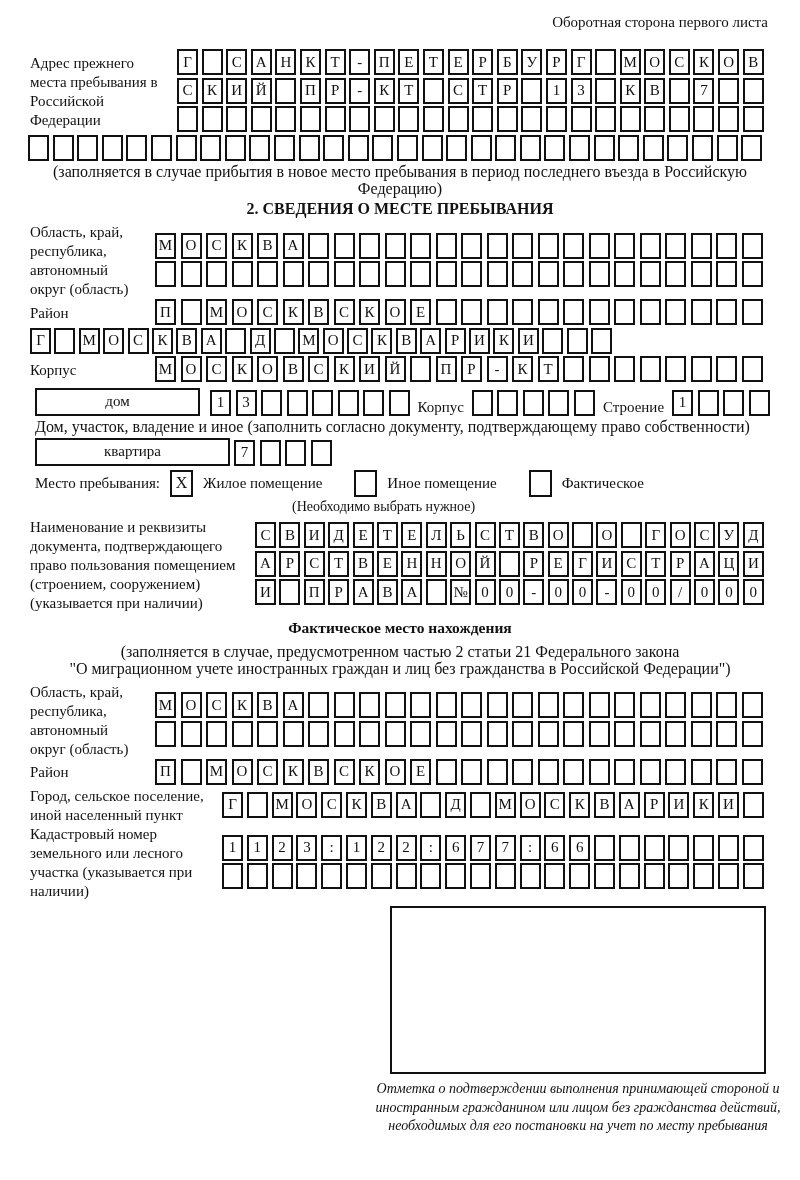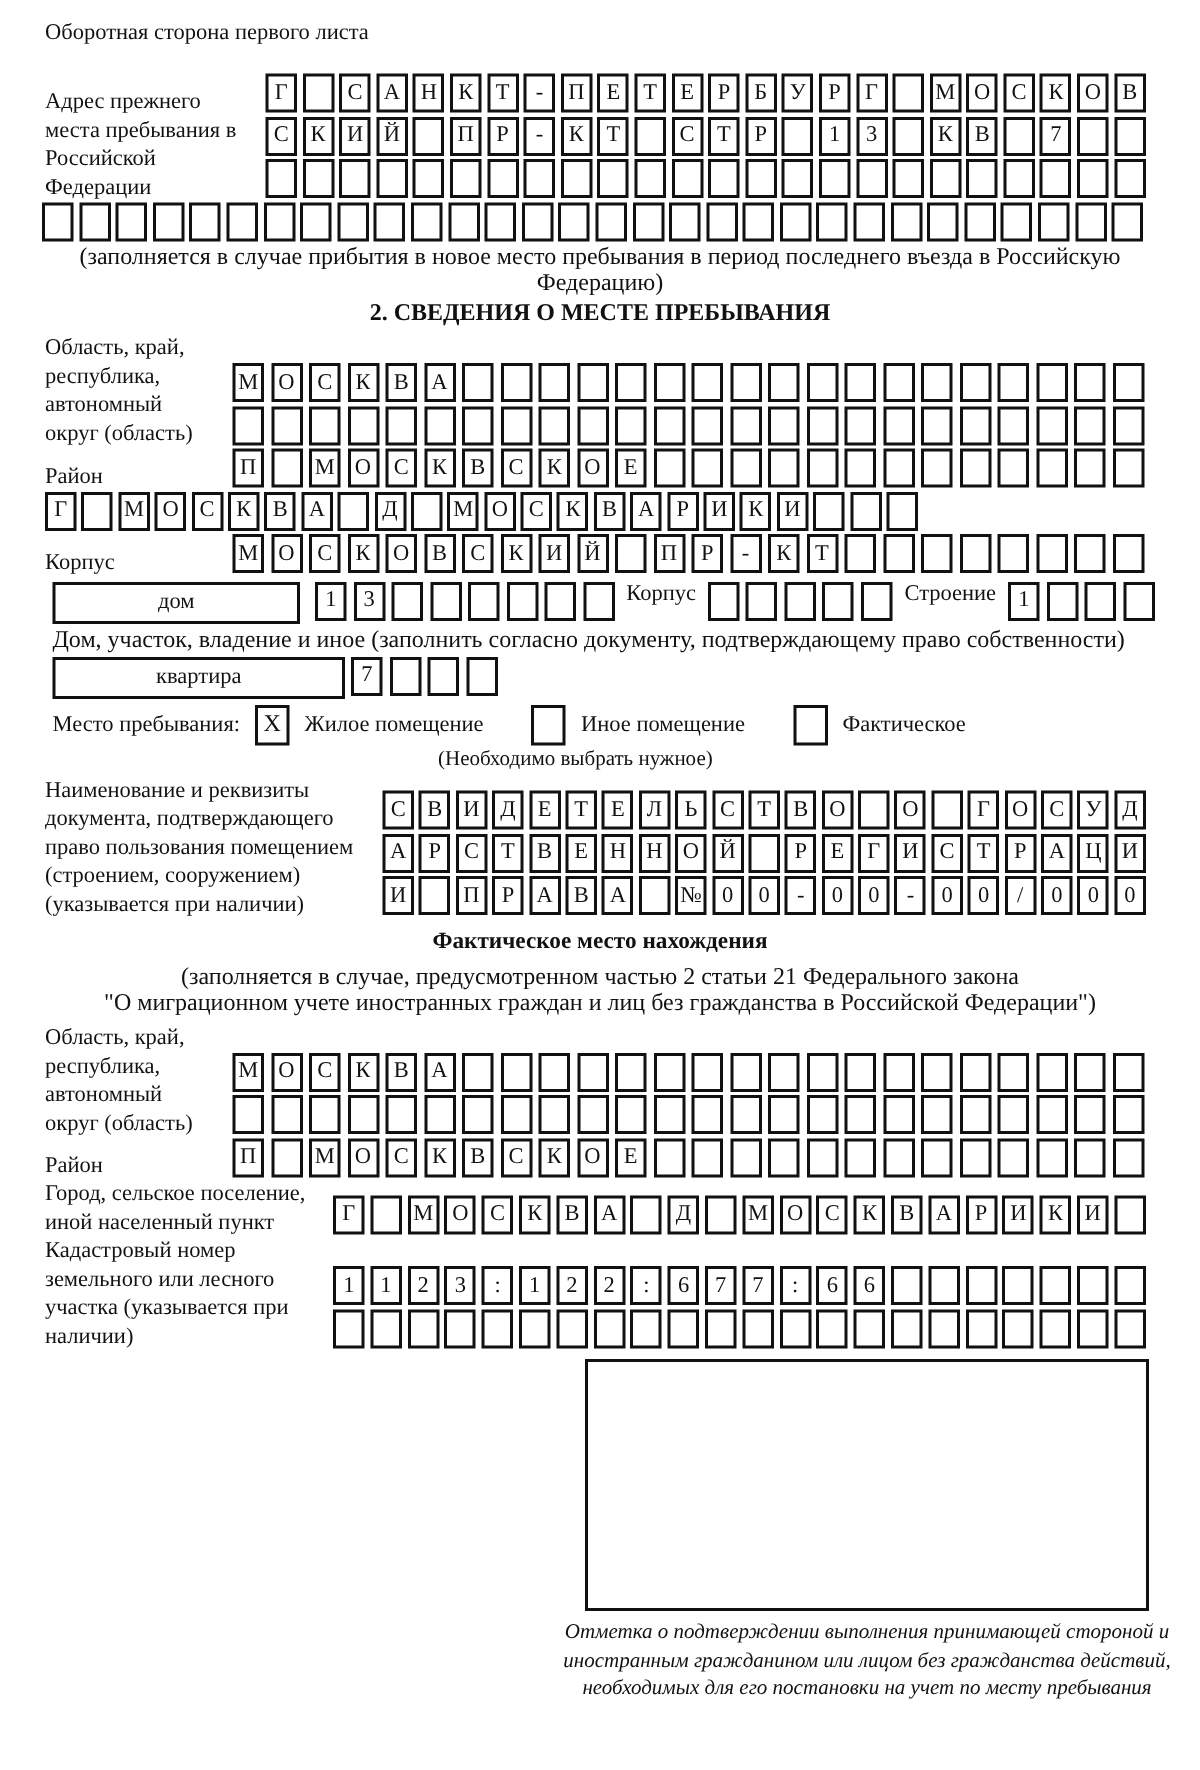--- a/index.html
+++ b/index.html
@@ -6,22 +6,22 @@
   .page{
     position:relative;
     width:800px;height:1180px;
     box-sizing:border-box;
     padding:14px 30px 0 30px;
     overflow:hidden;
     background:#fff;
     color:#111;
     font-family:"Liberation Serif","DejaVu Serif",serif;
   }
-  .backnote{font-size:15px;padding-right:2px;margin-bottom:18px;}
-  .frow{display:flex;align-items:flex-end;}
+  .backnote{font-size:15px;text-align:right;padding-right:2px;margin-bottom:18px;}
+  .frow{display:flex;align-items:center;}
   .lbl{font-size:15px;line-height:19px;box-sizing:border-box;padding-right:8px;flex-shrink:0;}
   .w147{width:147px;}
   .w125{width:125px;}
   .w150{width:150px;}
   .w225{width:225px;}
   .w192{width:192px;}
   .rows{display:flex;flex-direction:column;}
   .cells{display:flex;gap:4.5px;margin-bottom:2.5px;}
   .cells.g36{gap:3.6px;}
   .cells.g34{gap:3.4px;}
@@ -36,21 +36,21 @@
   .caption{font-size:16px;line-height:17px;}
   .center{text-align:center;}
   .leftcap{padding-left:5px;margin:1px 0 2px 0;}
   .sectitle{font-size:16px;font-weight:bold;text-align:center;margin:3px 0 5px 0;}
   .subtitle{font-size:15.5px;font-weight:bold;text-align:center;margin:6px 0 6px 0;}
   .widebox{
     height:28px;box-sizing:border-box;border:2px solid #111;
     display:flex;align-items:center;justify-content:center;
     font-size:15px;flex-shrink:0;
   }
-  .houserow{display:flex;align-items:flex-start;margin:3px 0 2px 5px;font-family:Liberation Serif, serif;}
+  .houserow{display:flex;align-items:flex-end;margin:3px 0 2px 5px;font-family:Liberation Serif, serif;}
   .inlbl{font-size:15px;padding:0 8px;white-space:nowrap;}
   .stayrow{display:flex;align-items:center;font-size:15px;margin:4px 0 2px 5px;}
   .chk{
     width:23px;height:27px;box-sizing:border-box;border:2px solid #111;
     display:flex;align-items:center;justify-content:center;
     font-size:16px;margin:0 10px;flex-shrink:0;
   }
   .optlbl{margin-right:22px;}
   .neednote{font-size:14px;margin:0 0 3px 0;padding-left:262px;}
   .stampbox{

